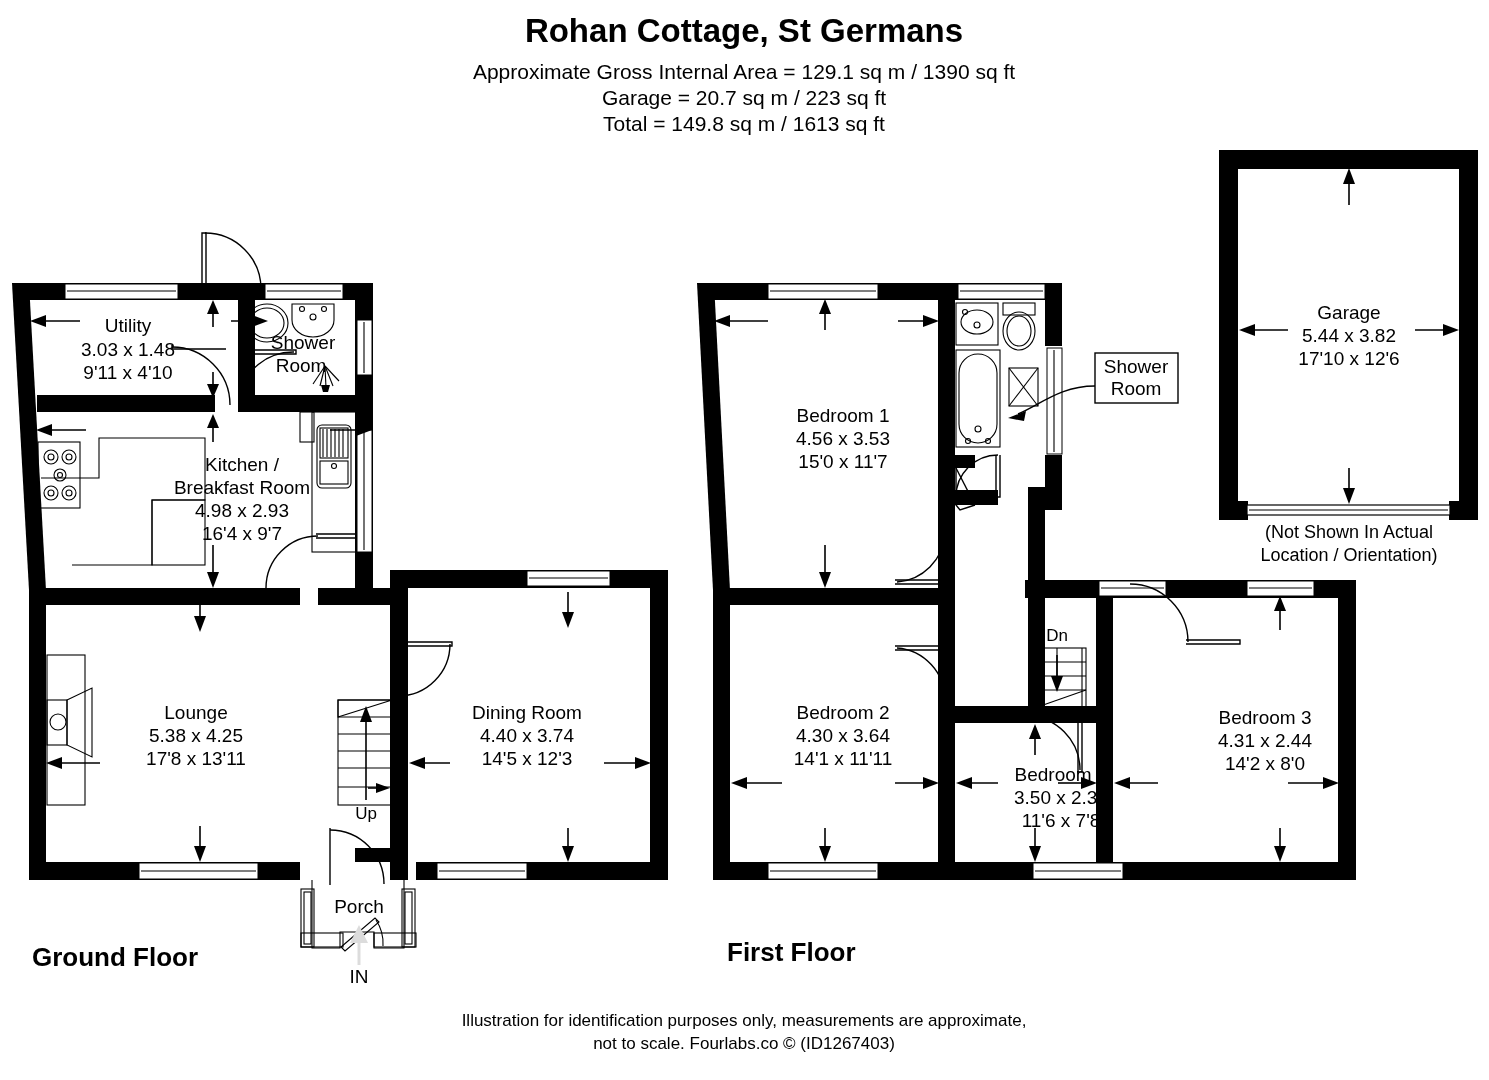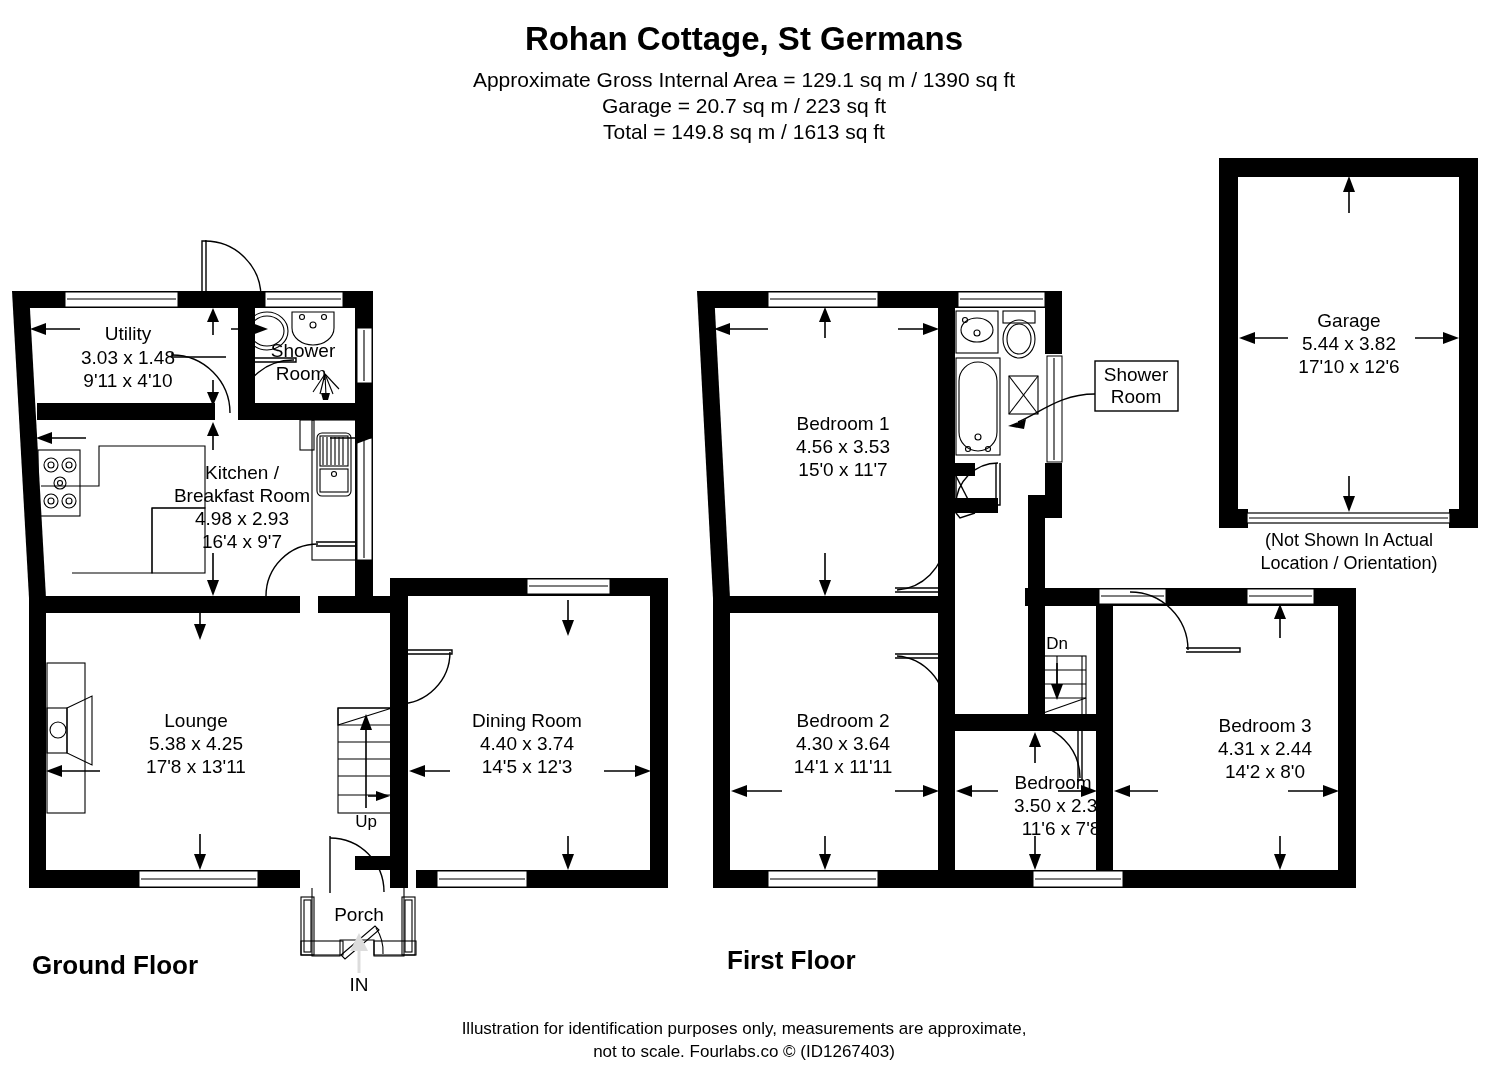--- a/index.html
+++ b/index.html
@@ -13,21 +13,20 @@
     font-family: "Liberation Sans", sans-serif;
     color: #000000;
     overflow: hidden;
     position: relative;
   }
   #plan-root {
     position: absolute;
     left: 0; top: 0;
     width: 1489px;
     height: 860px;
-    margin-top: 8px;
   }
   svg.plan {
     display: block;
     width: 1489px;
     height: 1080px;
   }
   .ttl {
     font-family: "Liberation Sans", sans-serif;
     font-weight: bold;
     font-size: 33px;

